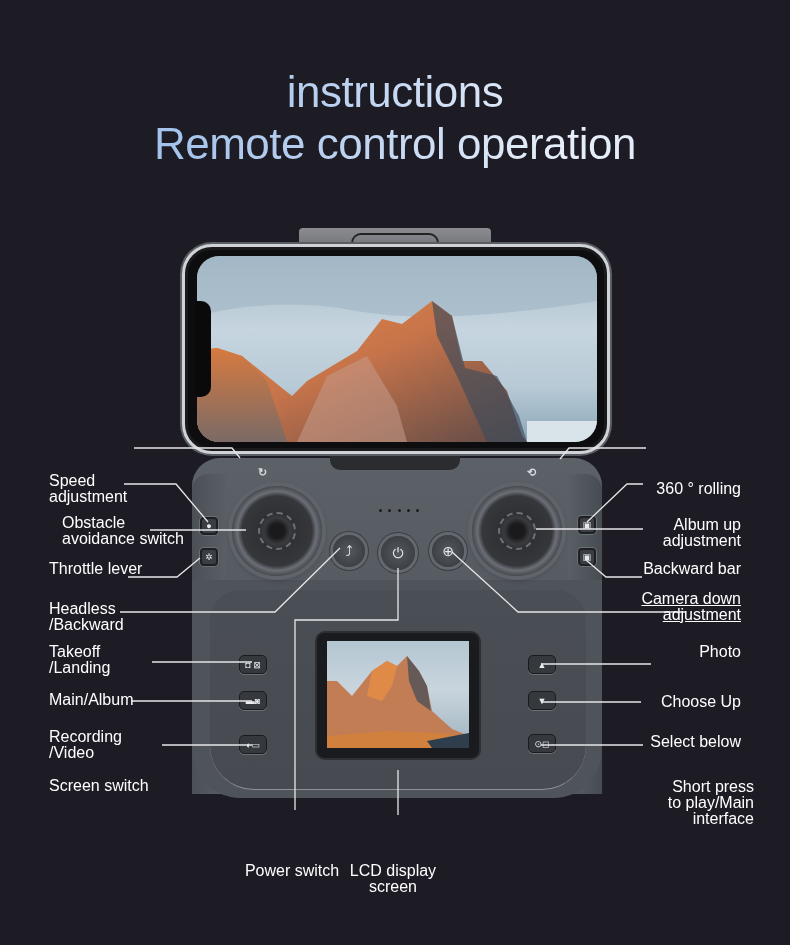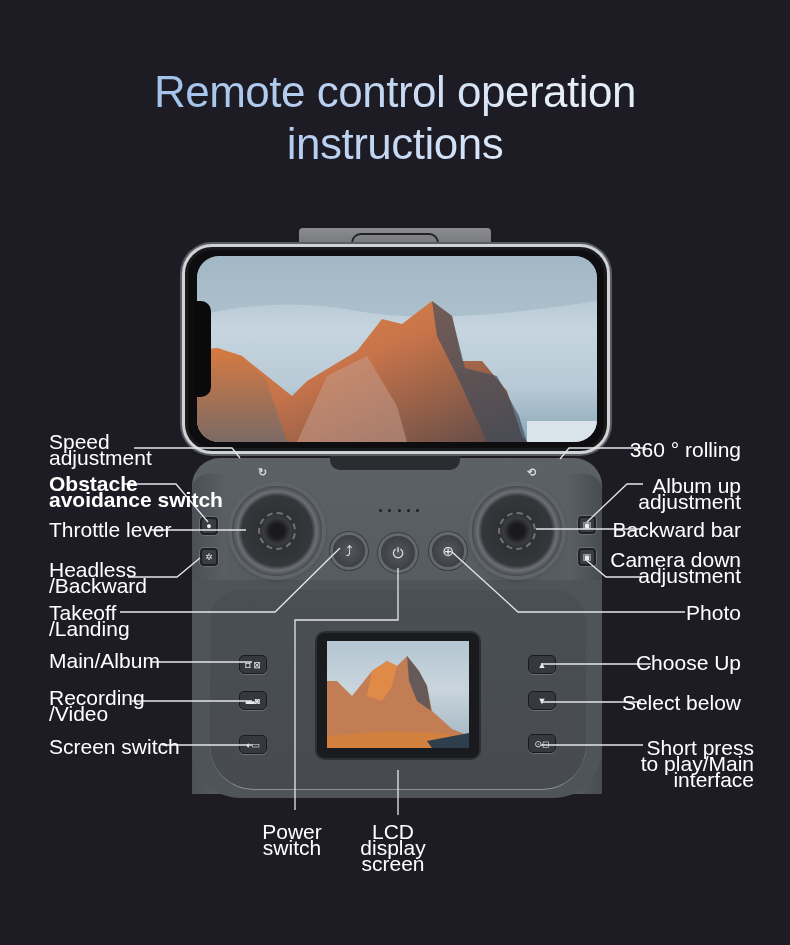--- a/index.html
+++ b/index.html
@@ -120,32 +120,32 @@
   .lcd {
     position: absolute; left: 317px; top: 633px; width: 162px; height: 125px;
     background: #1a1b1e; border-radius: 8px; box-shadow: 0 0 0 2px #2d2f33;
   }
   .lcd-screen {
     position: absolute; left: 10px; top: 8px; right: 10px; bottom: 10px; overflow: hidden;
     background: linear-gradient(180deg, #b4c6d2 0%, #c9d5dd 45%, #9fb3bf 100%);
   }
 
   
-  .lbl { position: absolute; font-size: 21px; line-height: 16px; color: #ffffff; white-space: pre-line; }
+  .lbl { position: absolute; font-size: 16px; line-height: 16px; color: #ffffff; white-space: pre-line; margin-top: 39px; }
   .lbl.r { text-align: right; }
   .lbl.c { text-align: center; }
   svg.lines { position: absolute; left: 0; top: 0; width: 790px; height: 945px; pointer-events: none; }
   svg.lines line, svg.lines polyline { stroke: #e6e6ea; stroke-width: 1.3; fill: none; }
 </style>
 </head>
 <body>
 
 <div class="title">
+  <div>instructions</div>
   <div>Remote control operation</div>
-  <div>instructions</div>
 </div>
 
 <div>
   <div class="clamp-top">
       <div class="notch"></div>
     </div>
   <div class="body-upper">
     <div class="side-l"></div>
     <div class="side-r"></div>
   </div>
@@ -267,37 +267,37 @@
   <line x1="536" y1="529" x2="643" y2="529"></line>
   <polyline points="642,577 606,577 586,560"></polyline>
   <polyline points="685,612 518,612 452,552"></polyline>
   <line x1="541" y1="664" x2="651" y2="664"></line>
   <line x1="541" y1="702" x2="641" y2="702"></line>
   <line x1="541" y1="745" x2="643" y2="745"></line>
 </svg>
 
 <div class="lbl" style="left:49px;top:434px;">Speed
 adjustment</div>
-<div class="lbl" style="left:49px;top:476px;font-weight:bold;">Obstacle
+<div class="lbl" style="left:62px;top:476px;">Obstacle
 avoidance switch</div>
 <div class="lbl" style="left:49px;top:522px;text-align:center;">Throttle lever</div>
 <div class="lbl" style="left:49px;top:562px;">Headless
 /Backward</div>
 <div class="lbl" style="left:49px;top:605px;">Takeoff
 /Landing</div>
 <div class="lbl" style="left:49px;top:653px;">Main/Album</div>
 <div class="lbl" style="left:49px;top:690px;">Recording
 /Video</div>
 <div class="lbl" style="left:49px;top:739px;">Screen switch</div>
 
 <div class="lbl r" style="right:49px;top:442px;">360 ° rolling</div>
 <div class="lbl r" style="right:49px;top:478px;">Album up
 adjustment</div>
 <div class="lbl r" style="right:49px;top:522px;">Backward bar</div>
-<div class="lbl r" style="right:49px;top:552px;">Camera down
+<div class="lbl r" style="right:49px;top:552px;text-decoration:underline;">Camera down
 adjustment</div>
 <div class="lbl r" style="right:49px;top:605px;">Photo</div>
 <div class="lbl r" style="right:49px;top:655px;text-align:right;">Choose Up</div>
 <div class="lbl r" style="right:49px;top:695px;">Select below</div>
 <div class="lbl r" style="right:36px;top:740px;">Short press
 to play/Main
 interface</div>
 
 <div class="lbl c" style="left:232px;top:824px;width:120px;">Power switch</div>
 <div class="lbl c" style="left:338px;top:824px;width:110px;">LCD display

